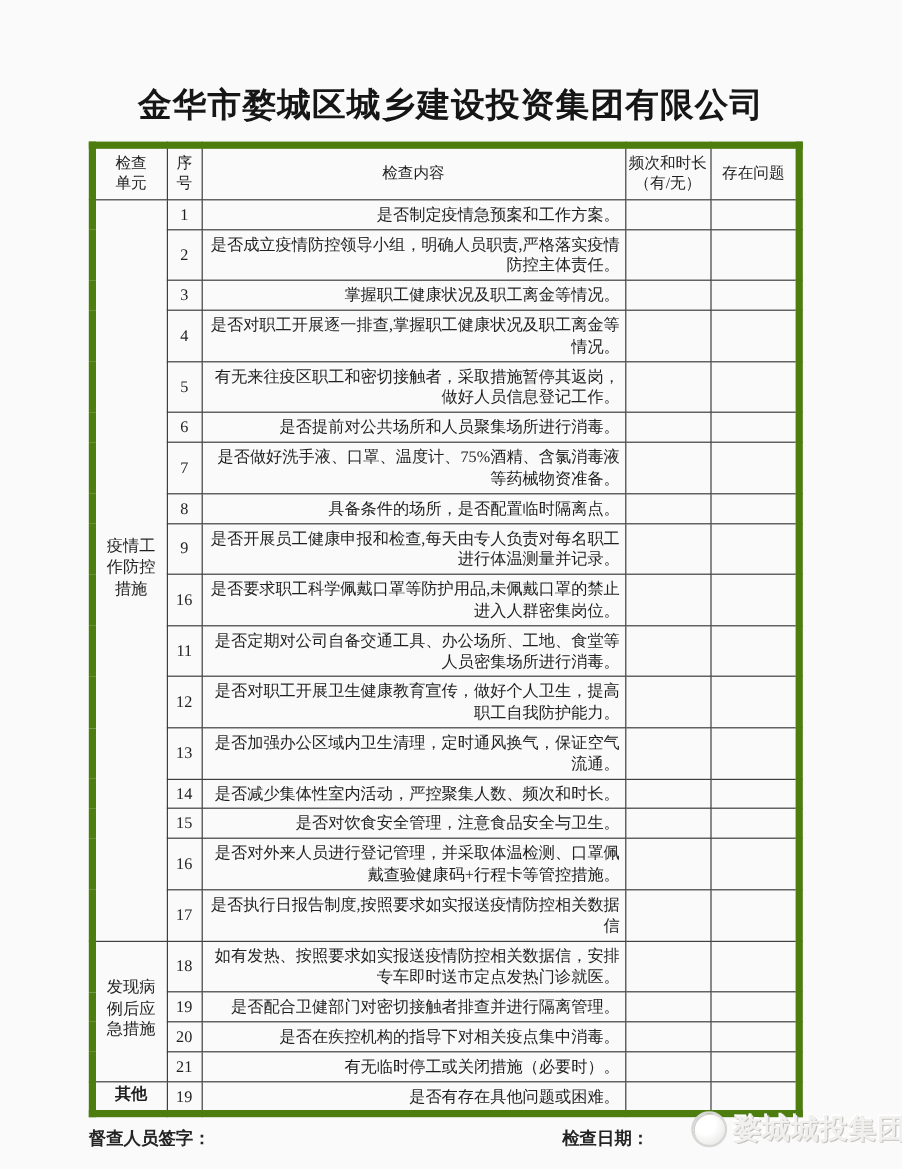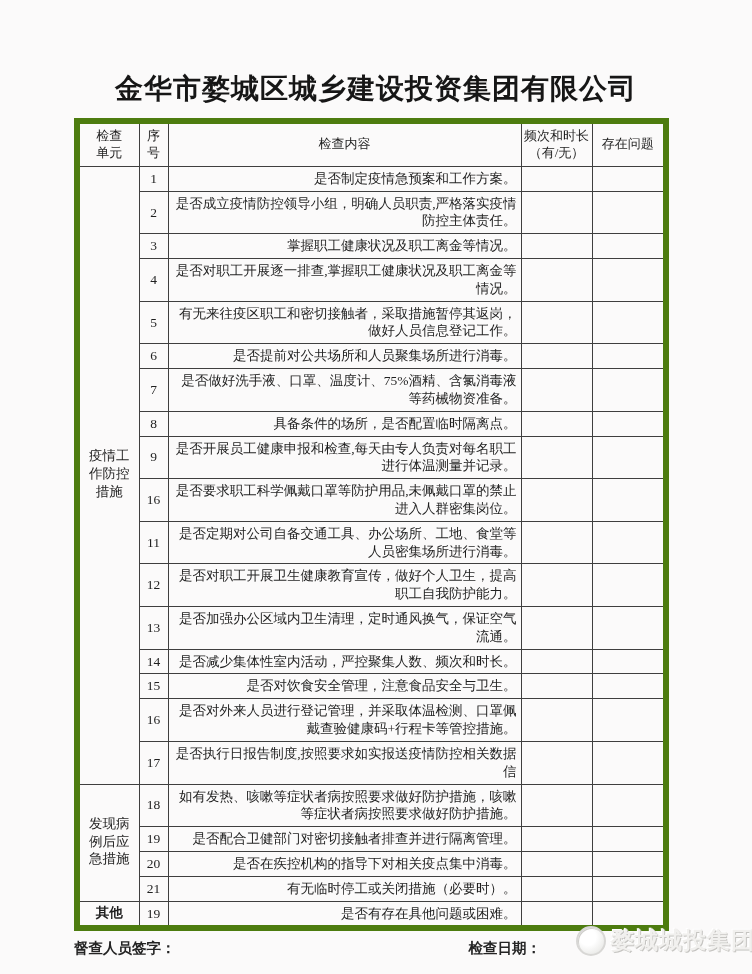--- a/index.html
+++ b/index.html
@@ -196,21 +196,21 @@
       </tr>
       <tr>
         <td class="index">17</td>
         <td class="content">是否执行日报告制度,按照要求如实报送疫情防控相关数据信</td>
         <td class="status"></td>
         <td class="problem"></td>
       </tr>
       <tr>
         <td class="unit" rowspan="4">发现病例后应急措施</td>
         <td class="index">18</td>
-        <td class="content">如有发热、咳嗽等症状者病按照要求做好防护措施，咳嗽等症状者病按照要求做好防护措施。</td>
+        <td class="content">如有发热、按照要求如实报送疫情防控相关数据信，安排专车即时送市定点发热门诊就医。</td>
         <td class="status"></td>
         <td class="problem"></td>
       </tr>
       <tr>
         <td class="index">19</td>
         <td class="content">是否配合卫健部门对密切接触者排查并进行隔离管理。</td>
         <td class="status"></td>
         <td class="problem"></td>
       </tr>
       <tr>

